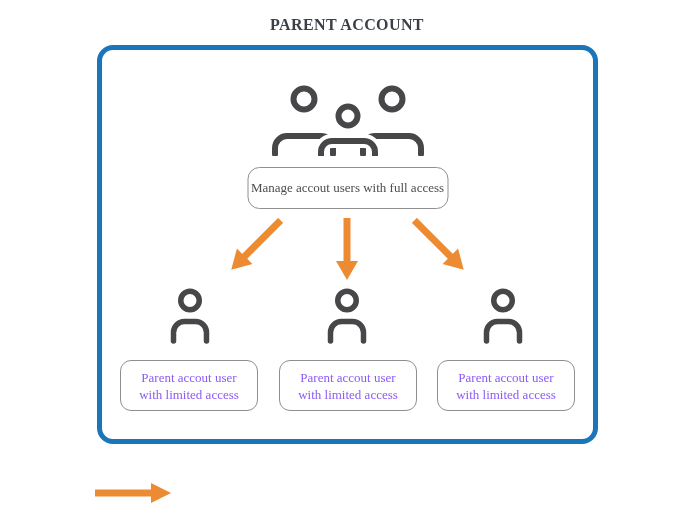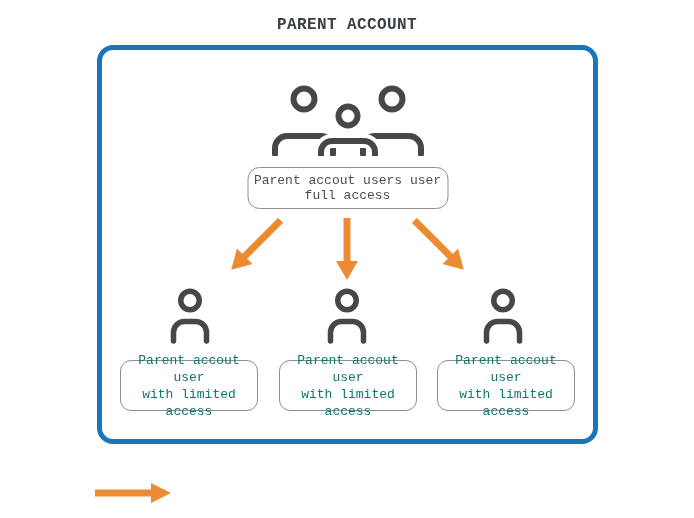--- a/index.html
+++ b/index.html
@@ -1,18 +1,18 @@
 <!DOCTYPE html>
 <html><head>
 <meta charset="utf-8">
 <style>
   html, body { margin: 0; padding: 0; background: #ffffff; }
   .canvas {
     position: relative; width: 694px; height: 518px; background: #ffffff;
-    font-family: Liberation Mono, monospace; overflow: hidden;
+    font-family: Liberation Serif, serif; overflow: hidden;
   }
   .title {
     position: absolute; top: 16px; left: 0; width: 100%; margin: 0;
     text-align: center; font-size: 16px; font-weight: bold;
     color: #3b4046; letter-spacing: 0.4px;
   }
   .frame {
     position: absolute; left: 97px; top: 45px; width: 501px; height: 399px;
     border: 5px solid #1b75bb; border-radius: 16px; box-sizing: border-box;
     background: #ffffff;
@@ -29,21 +29,21 @@
   .arrow.left  { left: 141px; top: 160px; height: 70px; transform: rotate(45deg); }
   .arrow.right { left: 324px; top: 160px; height: 70px; transform: rotate(-45deg); }
   .user-icon { position: absolute; top: 238px; width: 46px; height: 56px; }
   .user-icon.u1 { left: 65px; }
   .user-icon.u2 { left: 222px; }
   .user-icon.u3 { left: 378px; }
   .lim-box {
     position: absolute; top: 310px; width: 138px; height: 51px;
     border: 1.5px solid #8f8f8f; border-radius: 11px; box-sizing: border-box;
     display: flex; flex-direction: column; align-items: center; justify-content: center;
-    font-size: 13px; line-height: 17px; color: #0f766e; text-align: center; background: #ffffff;
+    font-size: 13px; line-height: 17px; color: #8b5cf6; text-align: center; background: #ffffff;
   }
   .lim-box.b1 { left: 18px; }
   .lim-box.b2 { left: 177px; }
   .lim-box.b3 { left: 335px; }
   .legend-arrow { position: absolute; left: 95px; top: 481px; width: 76px; height: 24px; }
   .legend-label {
     position: absolute; left: 200px; top: 486px;
     font-size: 13px; font-weight: bold; color: #ed8b33;
   }
 </style>
@@ -67,21 +67,21 @@
 
         <circle cx="80" cy="34" r="9.5" stroke="#ffffff" stroke-width="14"></circle>
         <path d="M53 74 v-4 a11 11 0 0 1 11 -11 h32 a11 11 0 0 1 11 11 v4" stroke="#ffffff" stroke-width="14" stroke-linecap="round"></path>
 
         <circle cx="80" cy="34" r="9.5" stroke="#47474a" stroke-width="6"></circle>
         <path d="M53 74 v-4 a11 11 0 0 1 11 -11 h32 a11 11 0 0 1 11 11 v4" stroke="#47474a" stroke-width="6" stroke-linecap="round"></path>
       </svg>
     </div>
 
     <div class="full-box">
-      <span>Parent accout users user full access</span>
+      <span>Manage accout users with full access</span>
     </div>
 
     <div class="arrow left">
       <svg width="26" height="70" viewBox="0 0 26 70" fill="none">
         <line x1="13" y1="0" x2="13" y2="53" stroke="#ed8b33" stroke-width="7"></line>
         <polygon points="2,51 24,51 13,70" fill="#ed8b33"></polygon>
       </svg>
     </div>
     <div class="arrow mid">
       <svg width="26" height="62" viewBox="0 0 26 62" fill="none">

